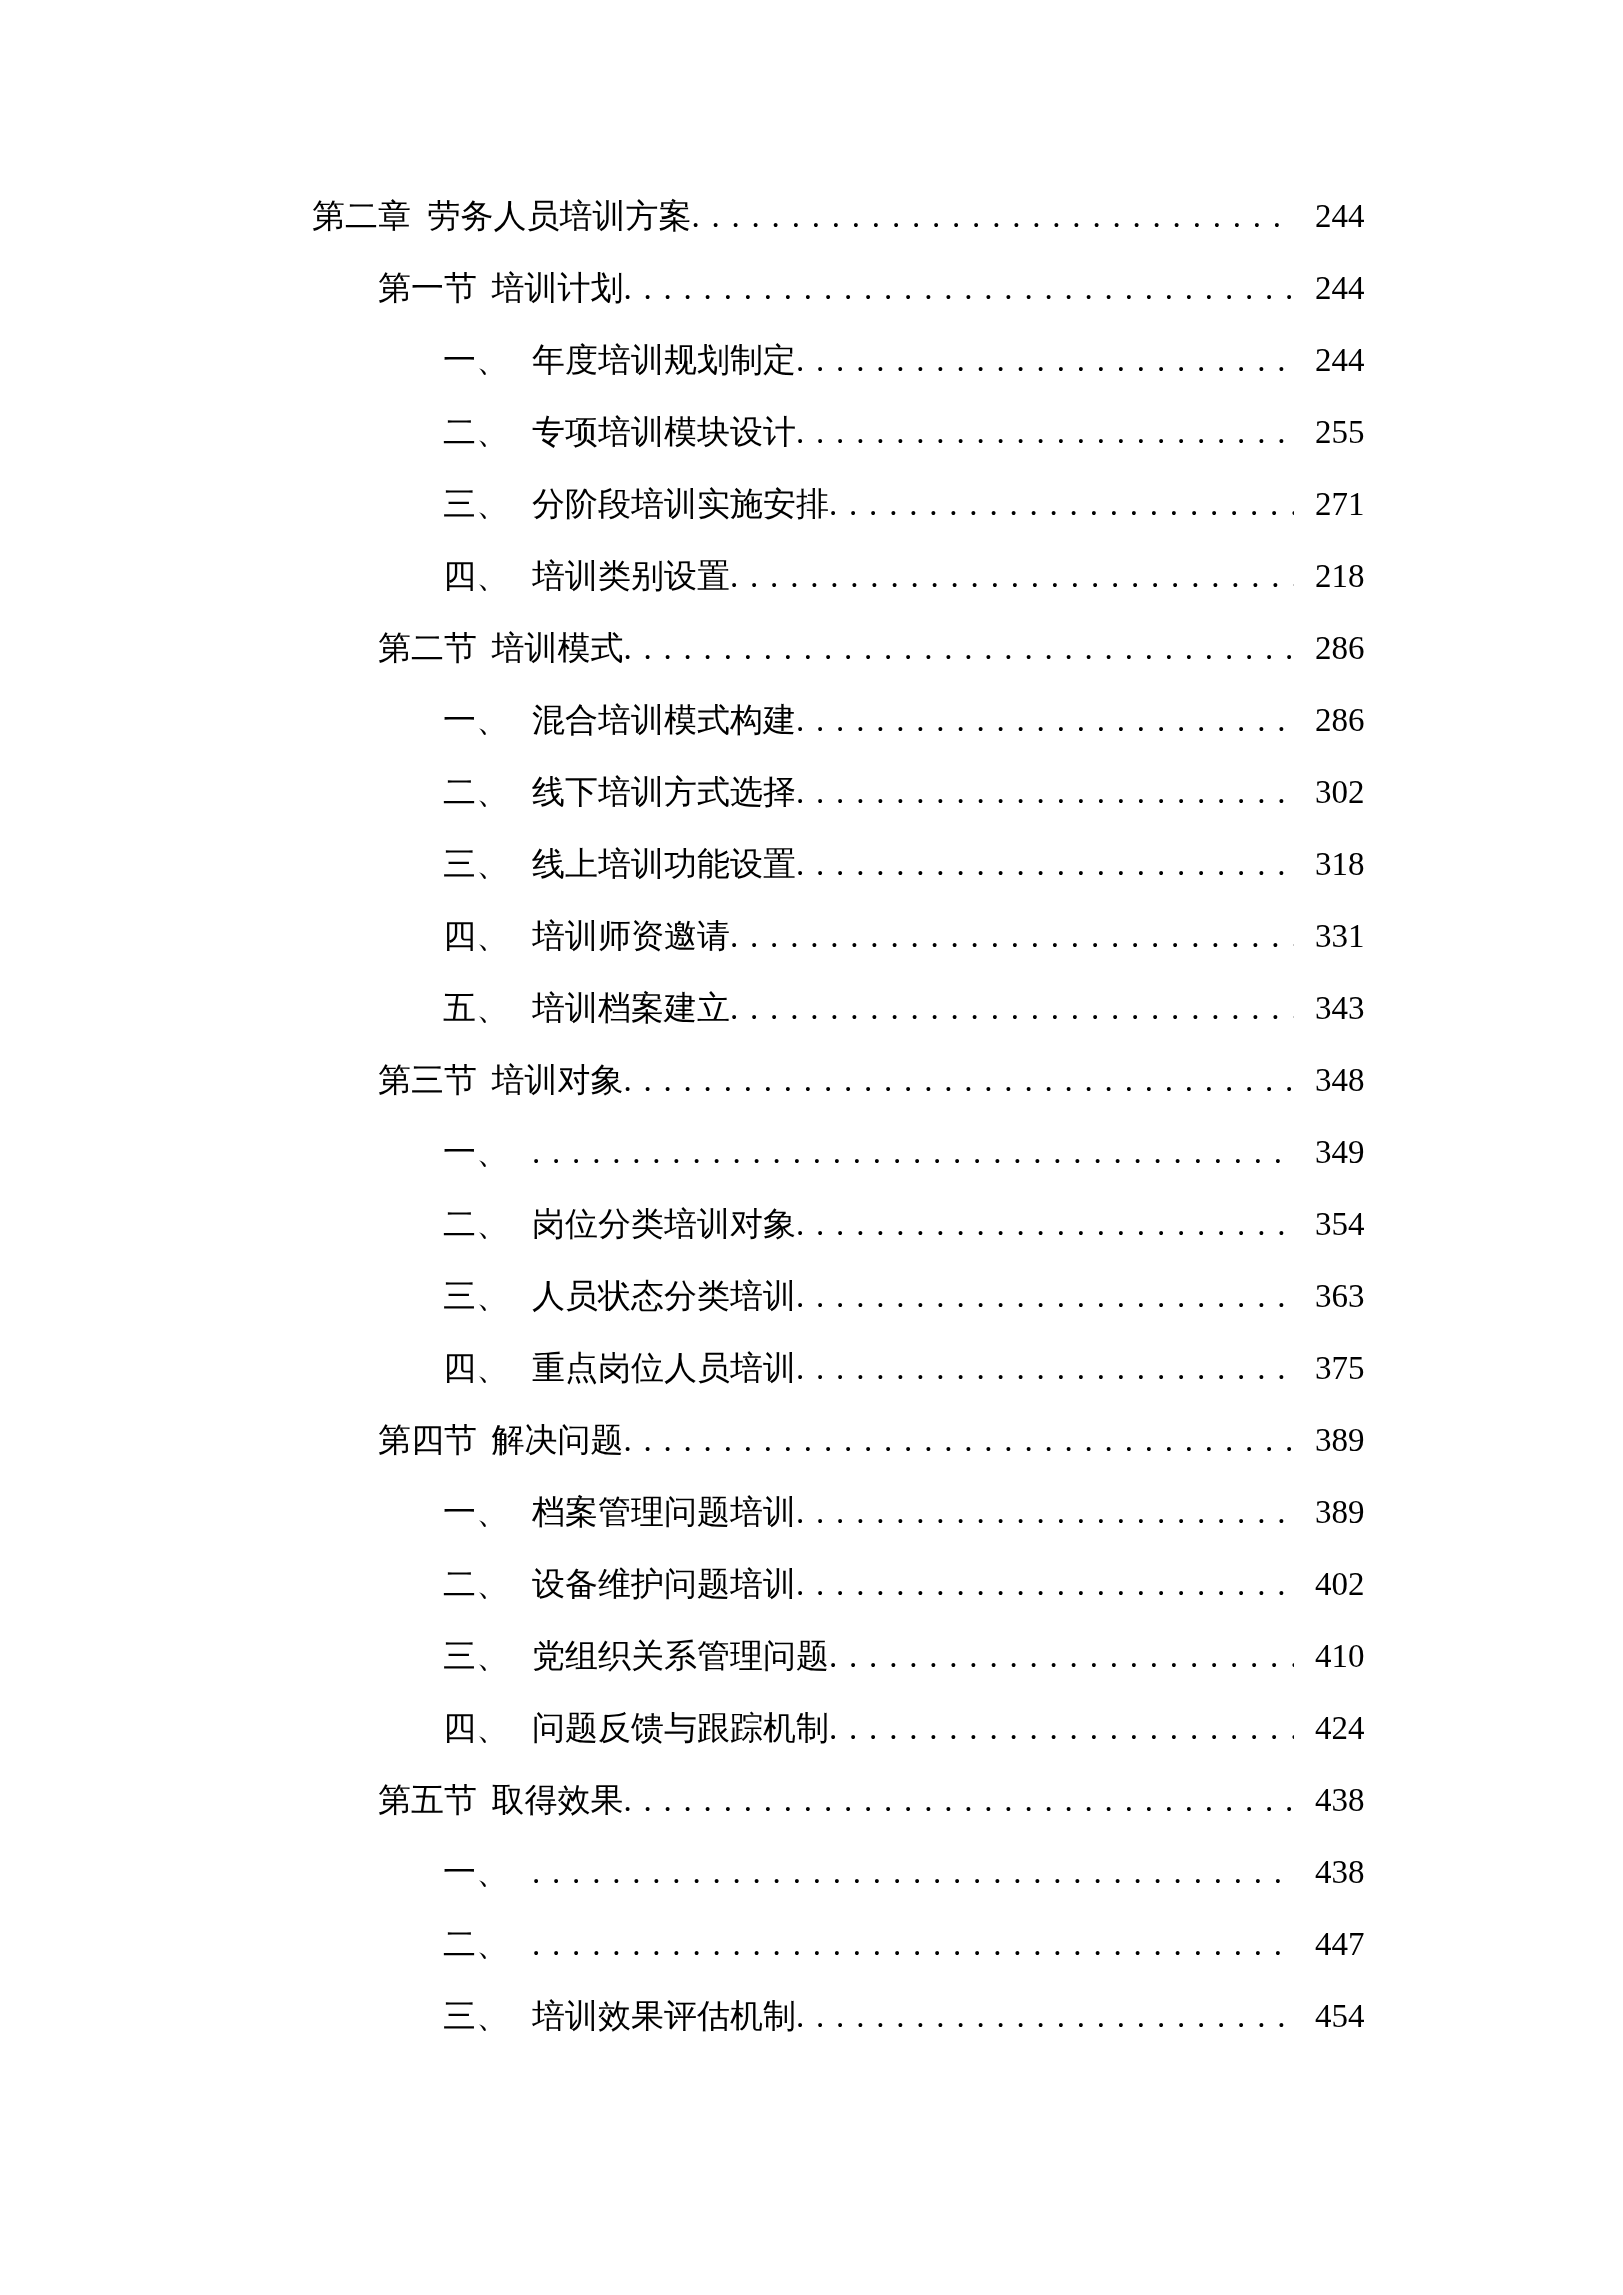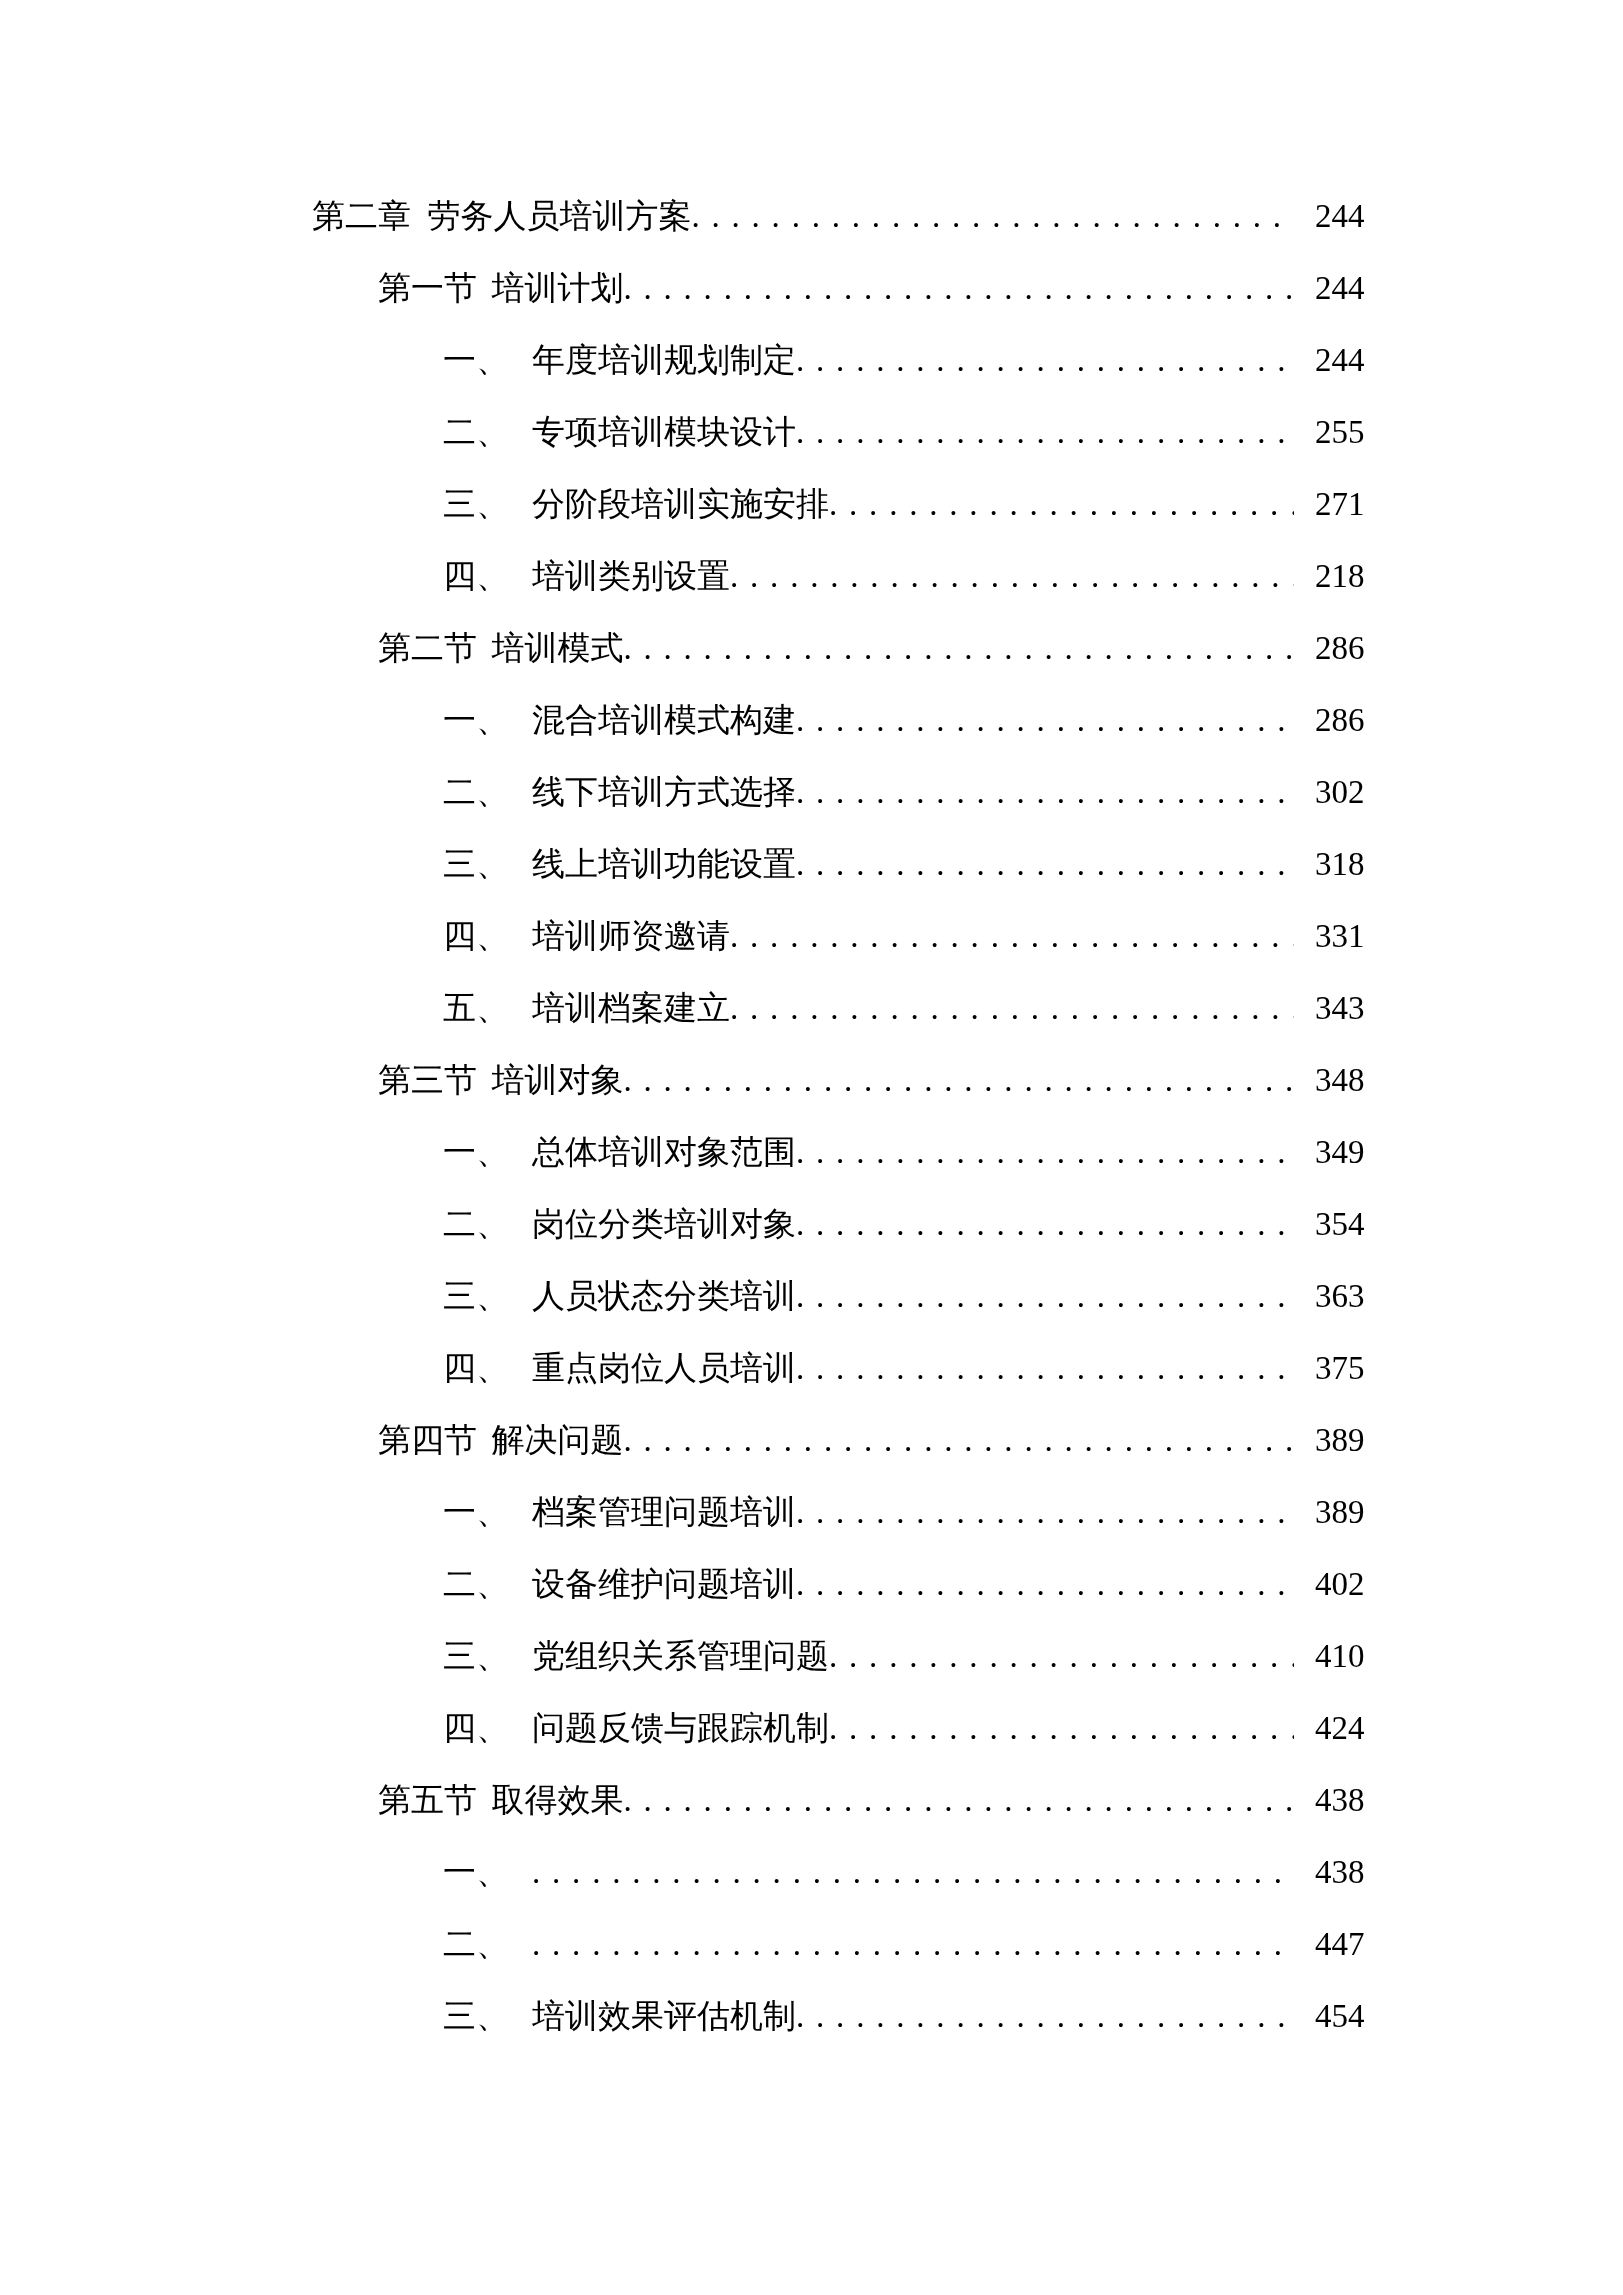--- a/index.html
+++ b/index.html
@@ -140,21 +140,20 @@
 
     <div class="toc-row" data-level="section">
       <span class="toc-label">第三节</span>
       <span class="toc-title">培训对象</span>
       <span class="dot-leader">........................................................................................................................</span>
       <span class="toc-page">348</span>
     </div>
 
     <div class="toc-row" data-level="item">
       <span class="toc-label">一、</span>
-      <span class="toc-title">总体培训对象范围</span>
       <span class="dot-leader">........................................................................................................................</span>
       <span class="toc-page">349</span>
     </div>
 
     <div class="toc-row" data-level="item">
       <span class="toc-label">二、</span>
       <span class="toc-title">岗位分类培训对象</span>
       <span class="dot-leader">........................................................................................................................</span>
       <span class="toc-page">354</span>
     </div>

